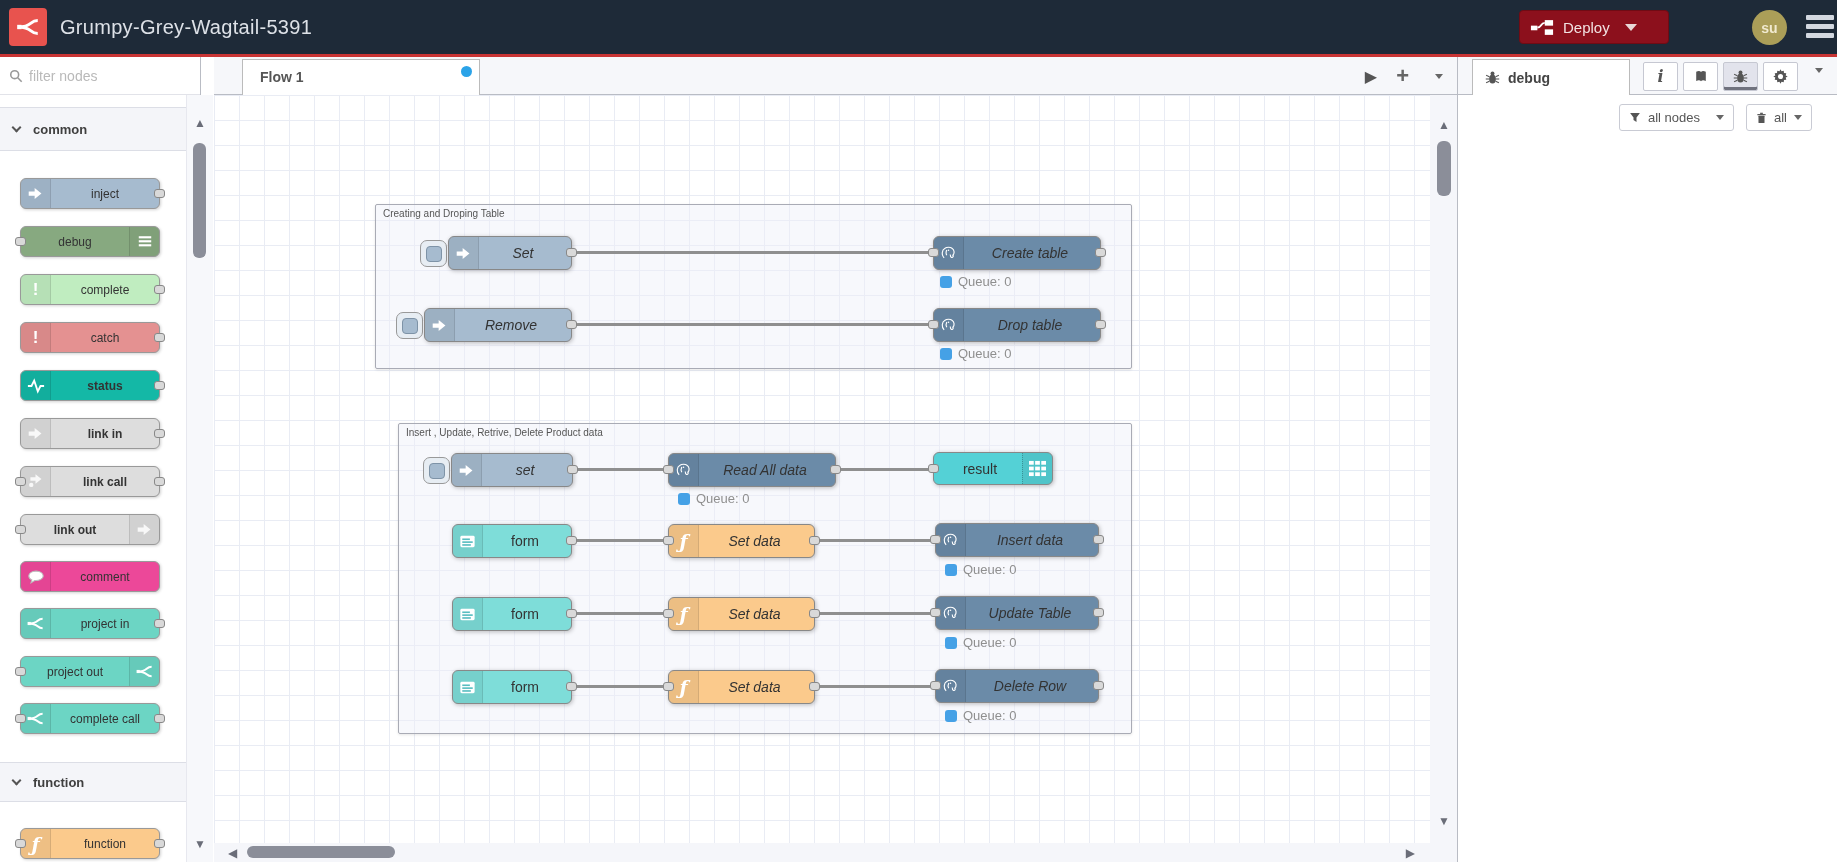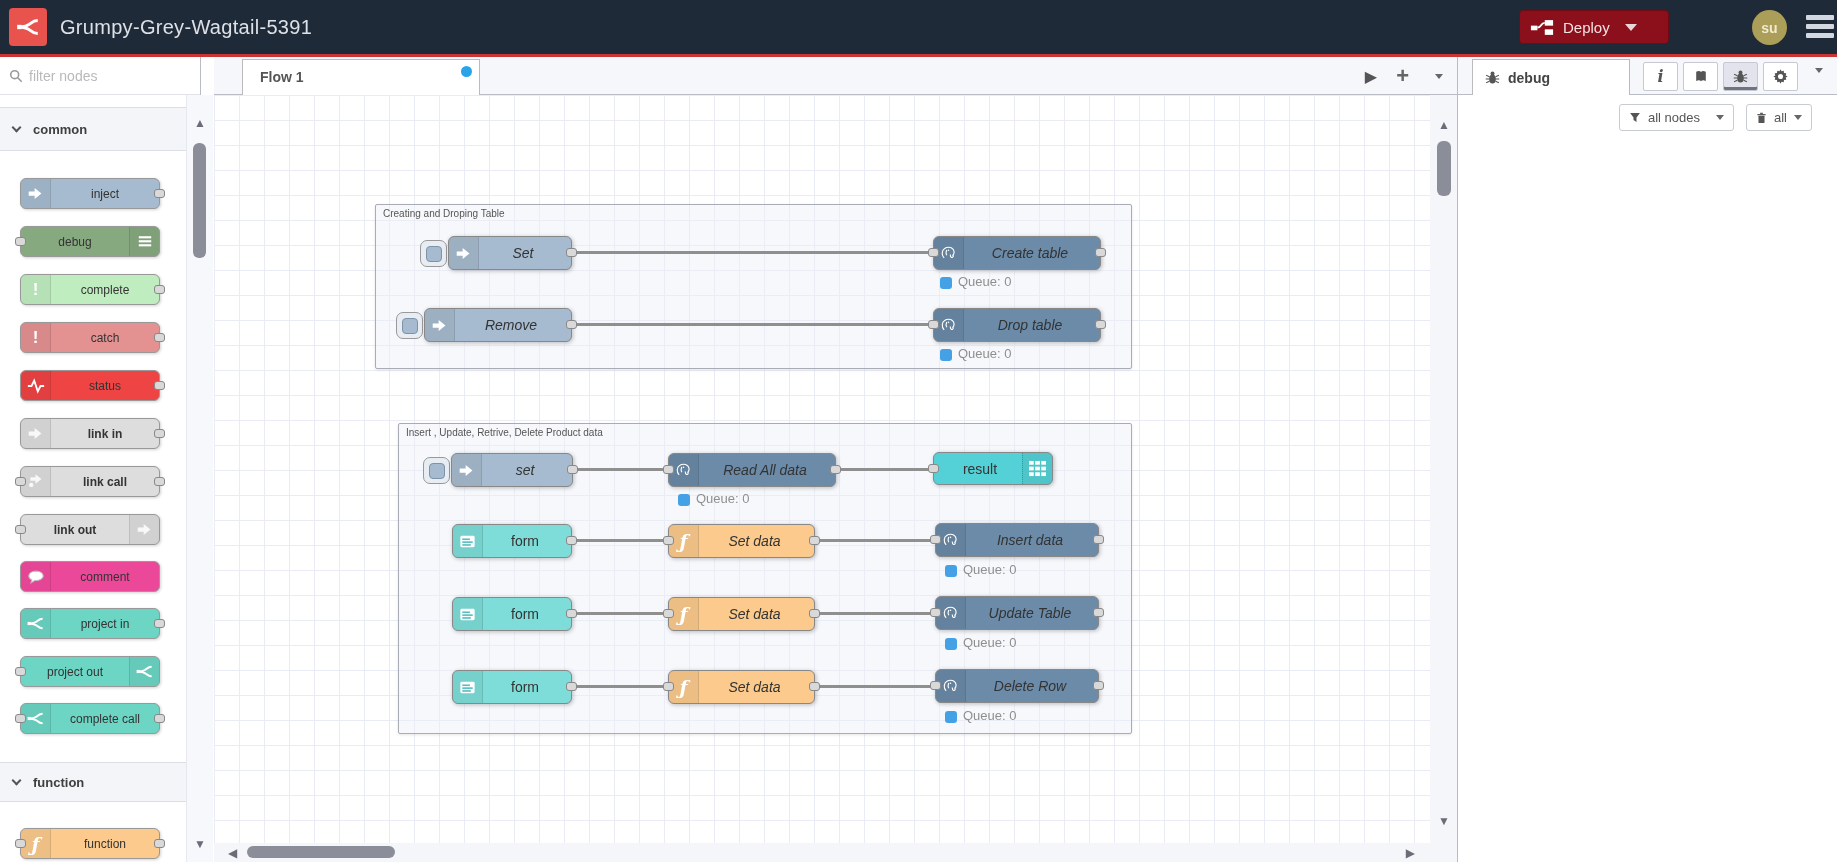--- a/index.html
+++ b/index.html
@@ -30,21 +30,21 @@
   .pitem .picon { position:absolute; top:0; width:30px; height:100%; background:rgba(0,0,0,.05); display:flex; align-items:center; justify-content:center; }
   .picon.l { left:0; border-right:1px solid rgba(0,0,0,.10); border-radius:5px 0 0 5px; }
   .picon.r { right:0; border-left:1px solid rgba(0,0,0,.10); border-radius:0 5px 5px 0; }
   .plabel { position:absolute; top:0; height:31px; line-height:30px; font-size:12px; color:#333; text-align:center; }
   .plabel.l { left:30px; right:0; } .plabel.r { left:0; right:30px; }
   .port { position:absolute; width:11px; height:9px; background:#d9d9d9; border:1px solid #888; border-radius:3px; top:50%; margin-top:-5px; cursor:crosshair; }
   .port.pl { left:-6px; } .port.pr { right:-6px; }
 
   
   .c-inject { background:#a6bbcf; } .c-debug { background:#87a980; } .c-complete { background:#c0edc0; }
-  .c-catch { background:#e49191; } .c-status { background:#ef4444; } .c-link { background:#dddddd;font-weight:bold; }
+  .c-catch { background:#e49191; } .c-status { background:#14b8a6;font-weight:bold; } .c-link { background:#dddddd;font-weight:bold; }
   .c-comment { background:#ec4899; } .c-project { background:#6cd5c4; } .c-func { background:#fbca8c; }
   .c-pg { background:#6b8ba8; } .c-form { background:#7eddd9; } .c-result { background:#54d1d6; }
 
   
   .canvas { position:absolute; left:214px; top:57px; right:380px; bottom:0; }
   .tabbar { position:absolute; left:0; top:0; right:0; height:38px; background:#f6f7fa; border-bottom:1px solid #b9bcc4; }
   .tab { position:absolute; left:28px; top:2px; width:238px; height:36px; background:#fff; border:1px solid #bbb; border-bottom:none; font-size:14px; font-weight:bold; color:#555; line-height:35px; padding-left:17px; cursor:pointer; }
   .tab-dot { position:absolute; right:7px; top:6px; width:11px; height:11px; border-radius:50%; background:#2ba3e8; }
   .tb-ico { position:absolute; top:0; height:38px; display:flex; align-items:center; color:#555; cursor:pointer; }
   .grid { position:absolute; left:0; top:38px; right:0; bottom:0; background:#fff;
@@ -54,21 +54,21 @@
   .gtitle { position:absolute; left:7px; top:3px; font-size:10px; color:#555; white-space:nowrap; }
   .wire { position:absolute; height:3px; background:#8f8f8f; border-radius:2px; z-index:2; cursor:pointer; }
   .node { position:absolute; height:34px; border:1px solid #888; border-radius:6px; box-shadow:1px 1px 4px rgba(0,0,0,.25); z-index:3; cursor:move; }
   .node .nicon { position:absolute; top:0; width:30px; height:100%; background:rgba(0,0,0,.06); display:flex; align-items:center; justify-content:center; }
   .nicon.l { left:0; border-right:1px solid rgba(0,0,0,.10); border-radius:5px 0 0 5px; }
   .nicon.r { right:0; border-left:1px dotted rgba(0,0,0,.25); border-radius:0 5px 5px 0; }
   .nlabel { position:absolute; top:0; height:34px; line-height:33px; font-size:14px; color:#333; text-align:center; }
   .nlabel.l { left:30px; right:4px; } .nlabel.r { left:4px; right:30px; } .it { font-style:italic; }
   .inj-btn { position:absolute; width:27px; height:27px; background:#e7edf3; border:1px solid #999; border-radius:7px; z-index:3; cursor:pointer; display:flex; align-items:center; justify-content:center; }
   .inj-btn div { width:16px; height:16px; background:#a6bbcf; border:1px solid #7e93a7; border-radius:4px; }
-  .nstatus { position:absolute; display:flex; align-items:flex-end; gap:6px; z-index:3; }
+  .nstatus { position:absolute; display:flex; align-items:center; gap:6px; z-index:3; }
   .sdot { width:12px; height:12px; background:#45a1e6; border-radius:3px; }
   .stext { font-size:13px; color:#8f8f8f; }
 
   
   .sb-thumb { position:absolute; background:#8b8e99; border-radius:6px; }
   .sb-arrow { position:absolute; font-size:12px; color:#6a6d78; line-height:12px; }
   .hscroll { position:absolute; left:0; right:0; bottom:0; height:19px; background:#f5f6fa; }
   .vscroll { position:absolute; right:0; top:38px; width:27px; bottom:19px; background:#f5f6fa; }
 
   

